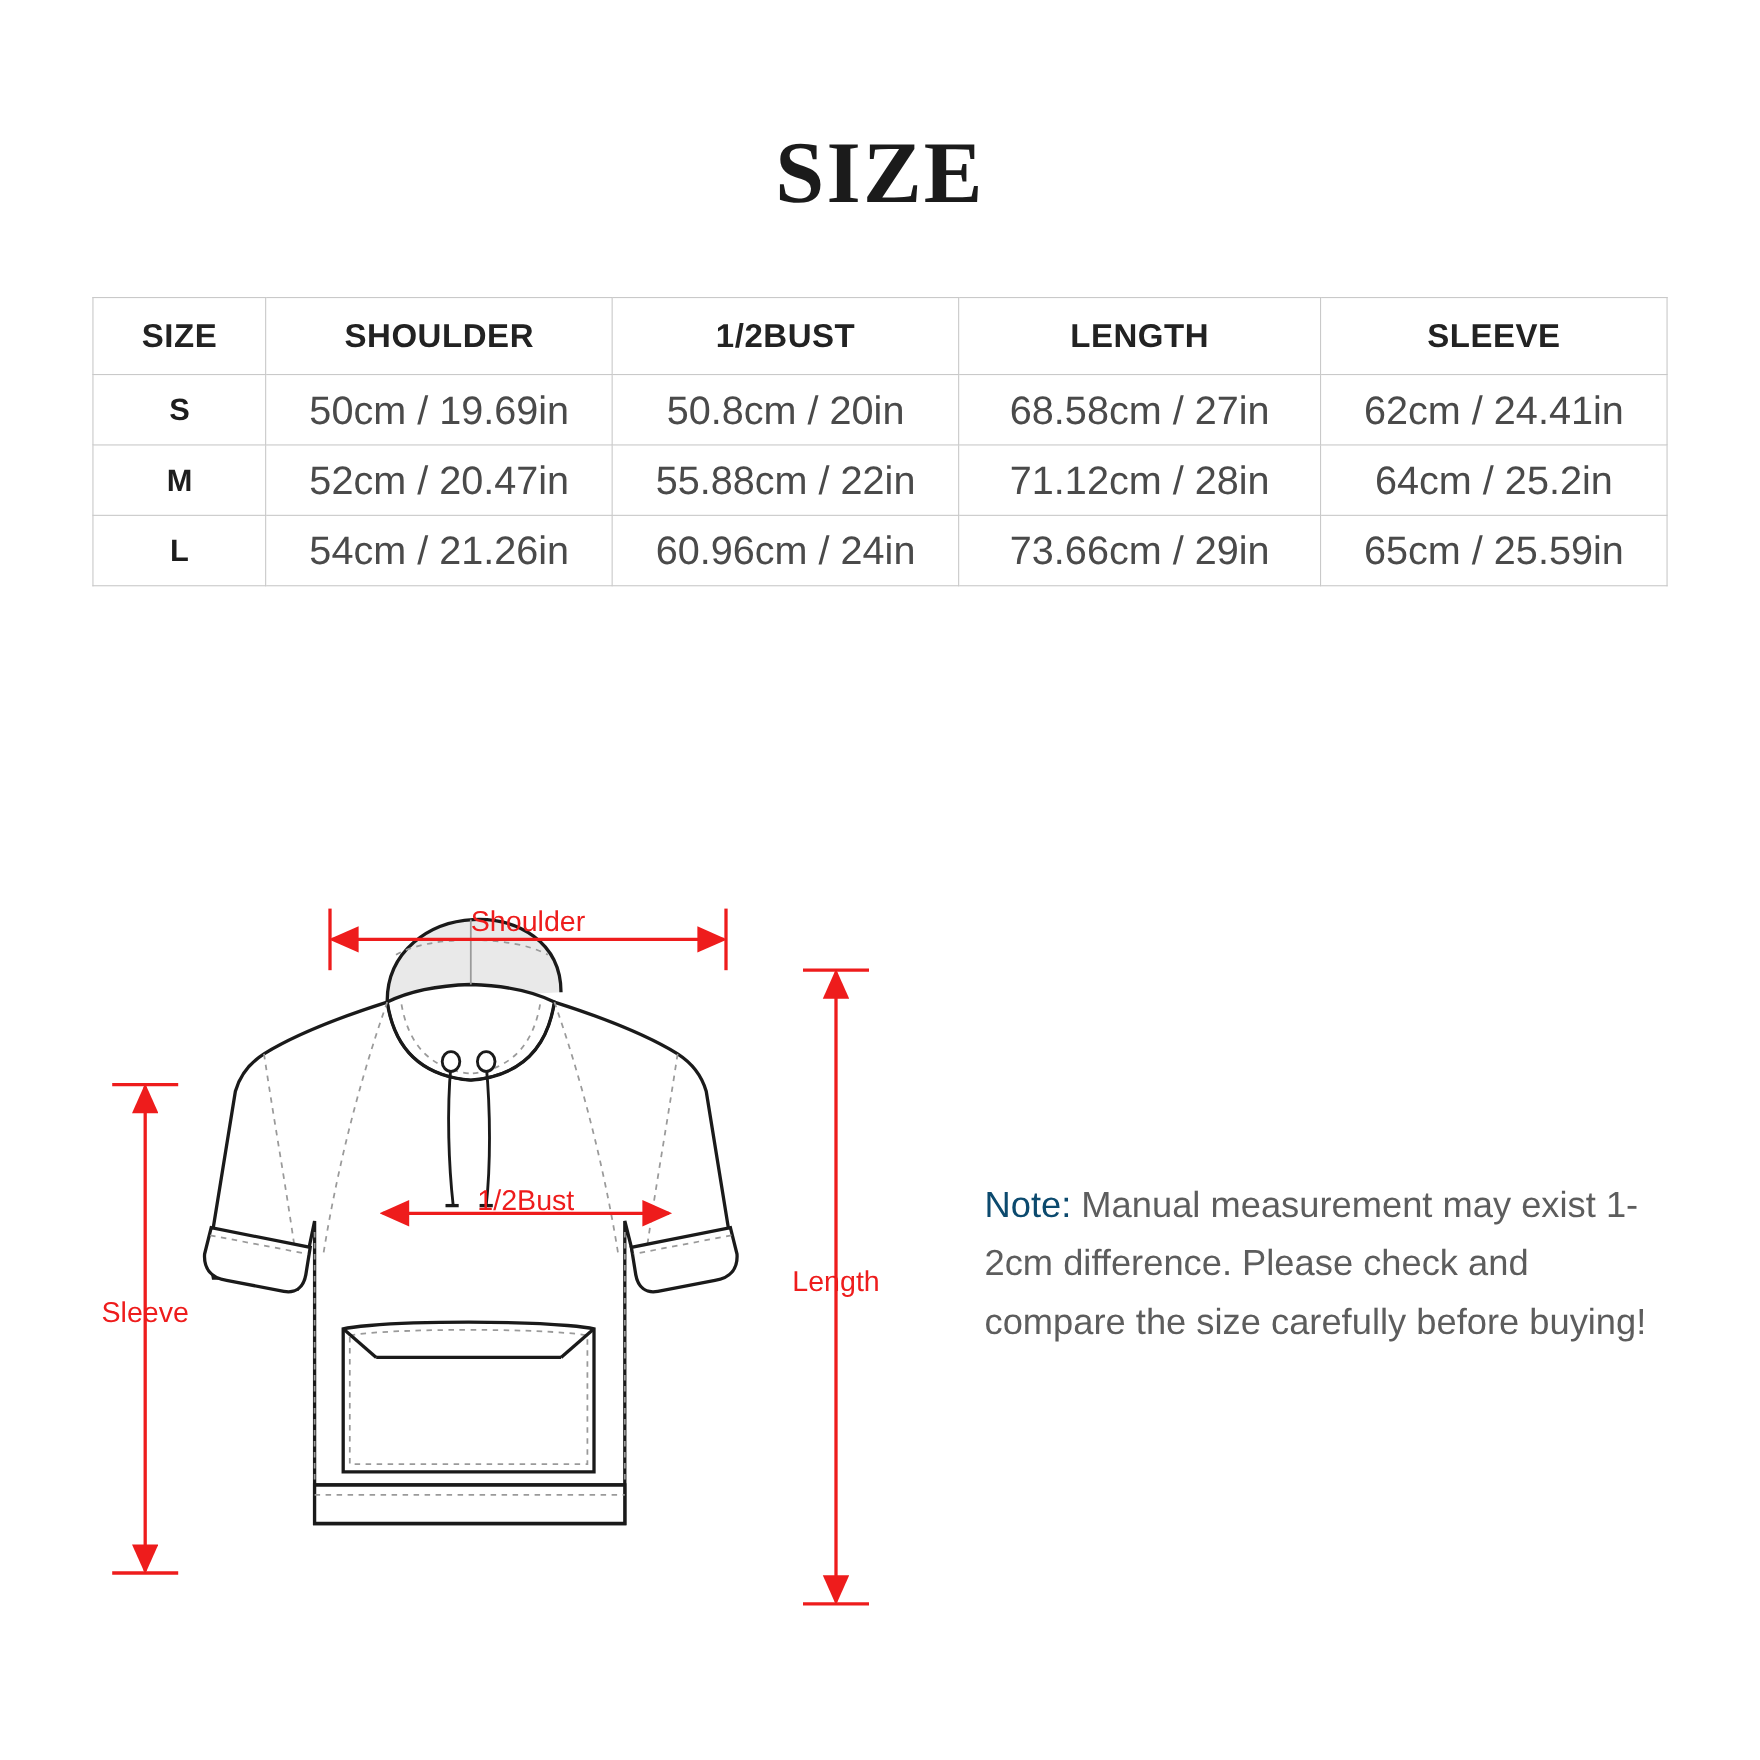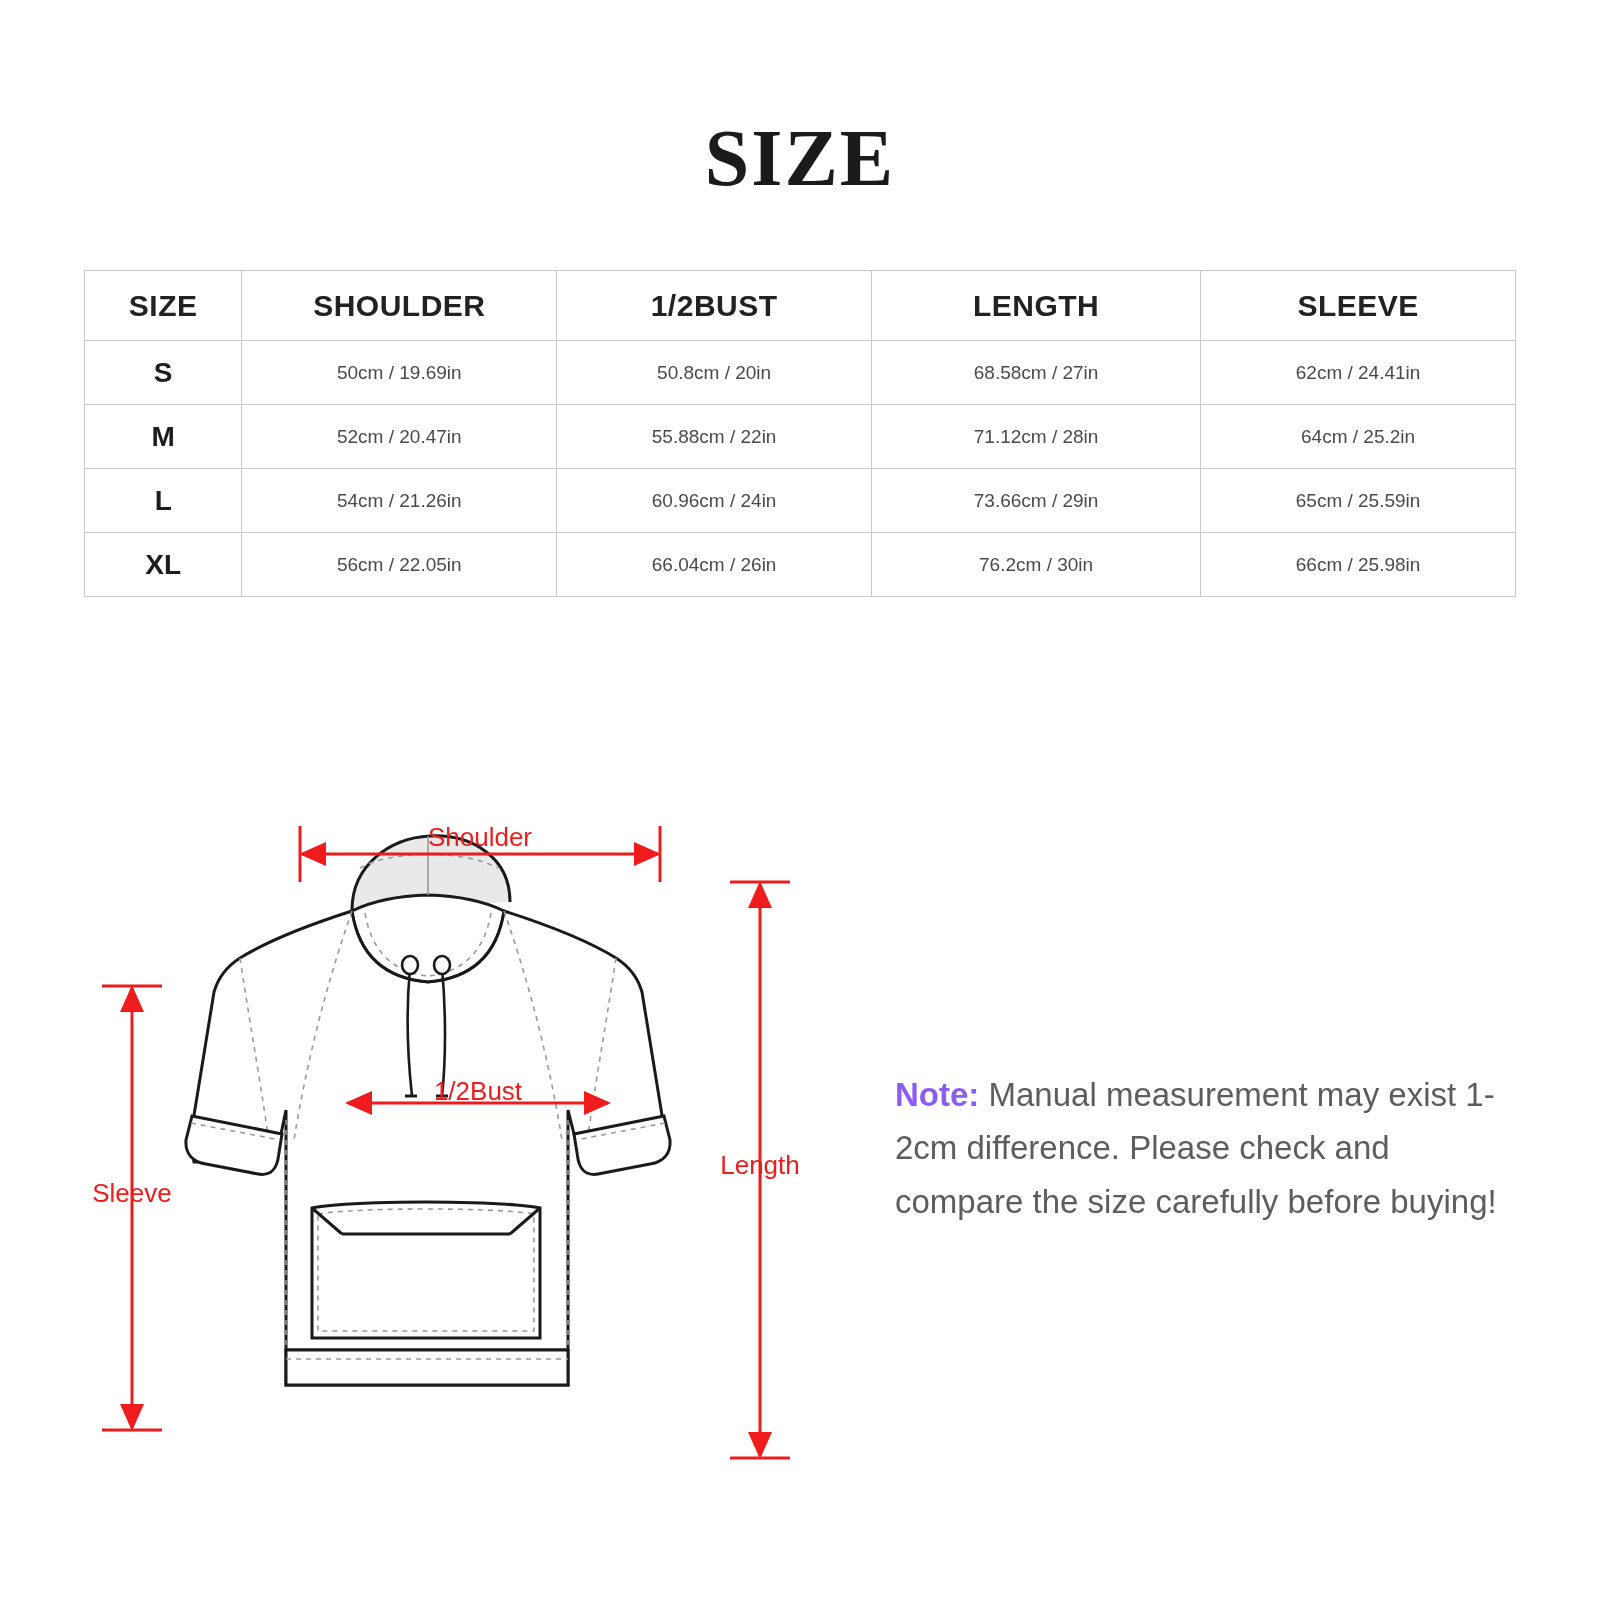--- a/index.html
+++ b/index.html
@@ -45,21 +45,21 @@
   }
   table.size-table thead th {
     height: 70px;
     font-size: 30px;
     font-weight: bold;
     color: #222222;
     letter-spacing: 0.5px;
   }
   table.size-table tbody td {
     height: 64px;
-    font-size: 19px;
+    font-size: 36px;
     color: #4a4a4a;
   }
   table.size-table tbody td.size-col {
     font-weight: bold;
     color: #1d1d1d;
     font-size: 28px;
   }
   col.c1 { width: 11%; }
   col.c2 { width: 22%; }
   col.c3 { width: 22%; }
@@ -80,22 +80,22 @@
   .note {
     position: absolute;
     left: 895px;
     top: 1068px;
     width: 620px;
     font-size: 33px;
     line-height: 1.62;
     color: #5d5d5d;
   }
   .note b {
-    color: #8b5cf6;
-    font-weight: bold;
+    color: #0c4a6e;
+    font-weight: normal;
     margin-top: 16px;
   }
 </style>
 </head>
 <body>
 
 <h1 class="title">SIZE</h1>
 
 <div class="table-wrap">
   <table class="size-table">
@@ -129,27 +129,20 @@
         <td>55.88cm / 22in</td>
         <td>71.12cm / 28in</td>
         <td>64cm / 25.2in</td>
       </tr>
       <tr>
         <td class="size-col">L</td>
         <td>54cm / 21.26in</td>
         <td>60.96cm / 24in</td>
         <td>73.66cm / 29in</td>
         <td>65cm / 25.59in</td>
-      </tr>
-      <tr>
-        <td class="size-col">XL</td>
-        <td>56cm / 22.05in</td>
-        <td>66.04cm / 26in</td>
-        <td>76.2cm / 30in</td>
-        <td>66cm / 25.98in</td>
       </tr>
     </tbody>
   </table>
 </div>
 
 <div class="diagram">
   <svg width="780" height="700" viewBox="0 0 780 700">
     <defs>
       <marker id="arrR" markerWidth="10" markerHeight="10" refX="8" refY="4" orient="auto">
         <path d="M0,0 L9,4 L0,8 z" fill="#ee1c1c"></path>

